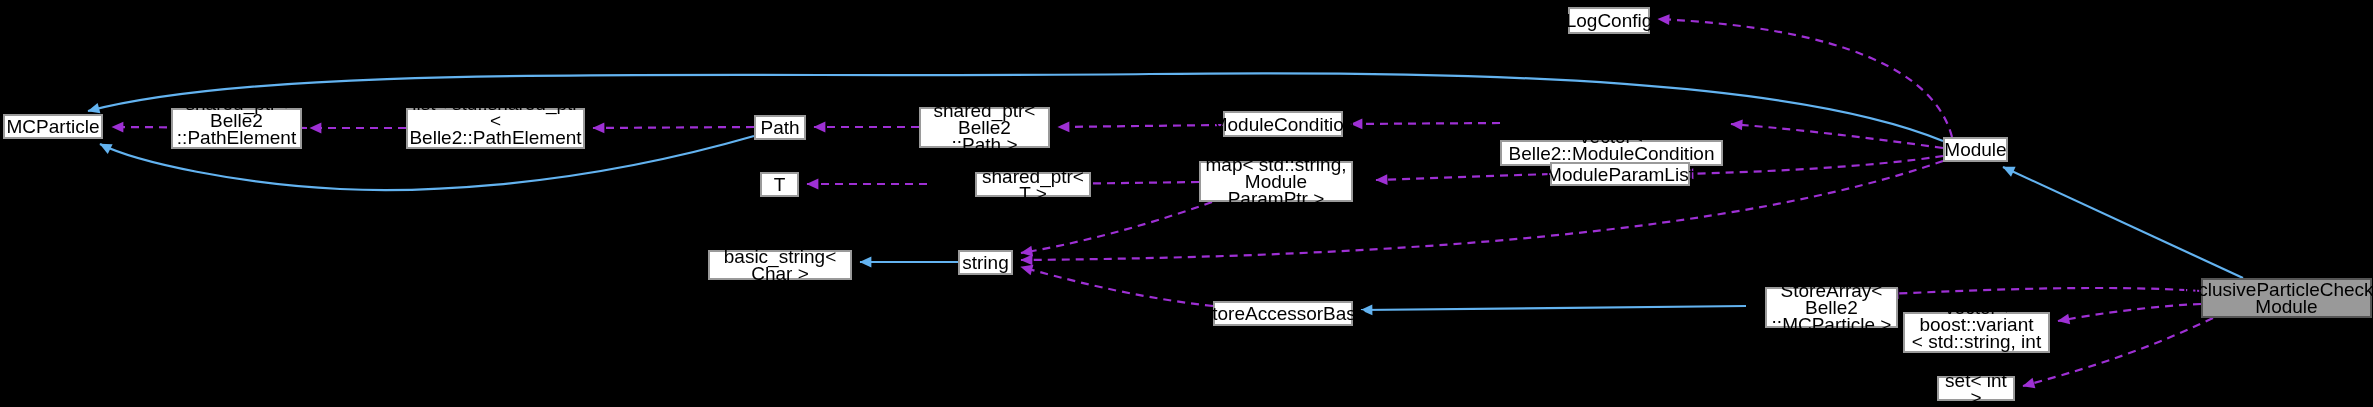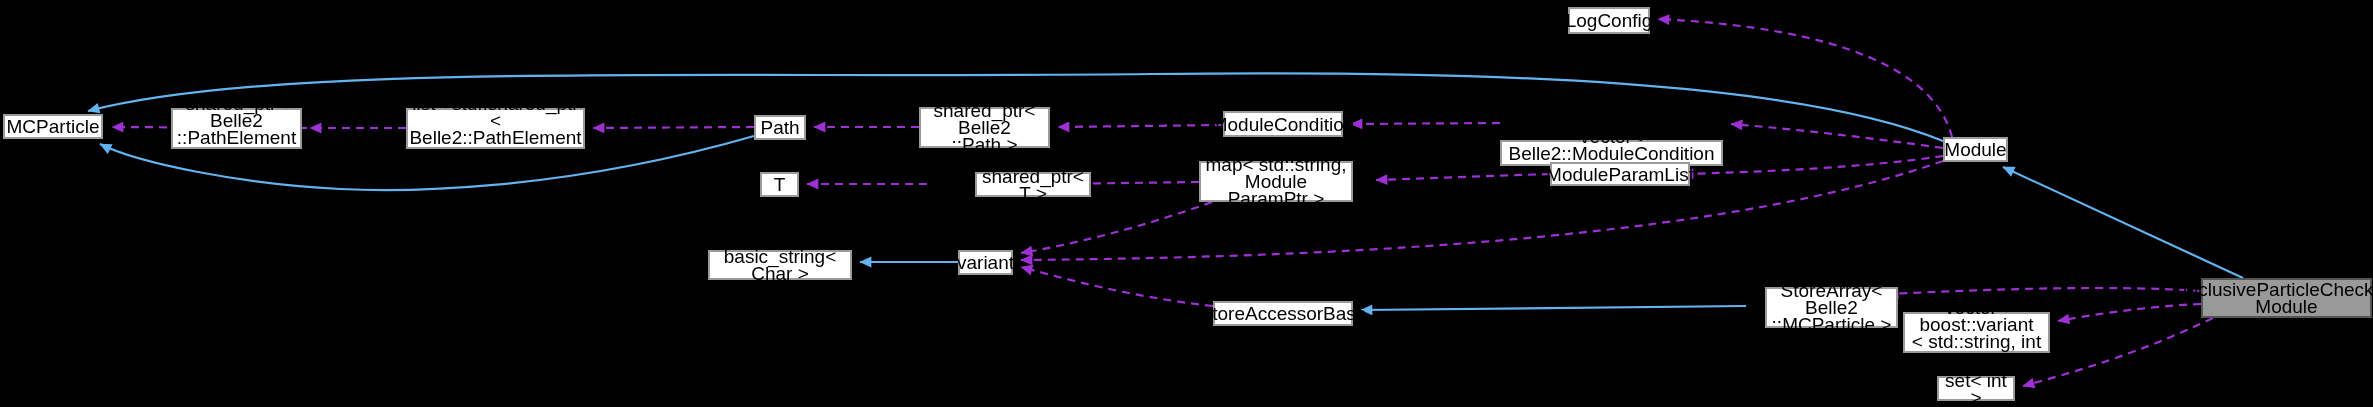--- a/index.html
+++ b/index.html
@@ -87,21 +87,21 @@
   <div class="node" style="left:919px;top:107px;width:131px;height:41px;">shared_ptr&lt; Belle2
 ::Path &gt;</div>
   <div class="node" style="left:1223px;top:111px;width:120px;height:26px;">ModuleCondition</div>
   <div class="node" style="left:1500px;top:110px;width:223px;height:26px;margin-top:30px;">vector&lt; Belle2::ModuleCondition &gt;</div>
   <div class="node" style="left:760px;top:172px;width:39px;height:25px;">T</div>
   <div class="node" style="left:927px;top:172px;width:116px;height:25px;margin-left:48px;">shared_ptr&lt; T &gt;</div>
   <div class="node" style="left:1199px;top:161px;width:154px;height:41px;">map&lt; std::string, Module
 ParamPtr &gt;</div>
   <div class="node" style="left:1550px;top:162px;width:140px;height:24px;">ModuleParamList</div>
   <div class="node" style="left:708px;top:250px;width:144px;height:30px;">basic_string&lt; Char &gt;</div>
-  <div class="node" style="left:958px;top:250px;width:55px;height:25px;">variant</div>
+  <div class="node" style="left:958px;top:250px;width:55px;height:25px;">string</div>
   <div class="node" style="left:1213px;top:301px;width:140px;height:25px;">StoreAccessorBase</div>
   <div class="node" style="left:1746px;top:287px;width:133px;height:41px;margin-left:19px;">StoreArray&lt; Belle2
 ::MCParticle &gt;</div>
   <div class="node" style="left:1903px;top:312px;width:147px;height:41px;">vector&lt; boost::variant
 &lt; std::string, int &gt; &gt;</div>
   <div class="node" style="left:1937px;top:376px;width:78px;height:25px;">set&lt; int &gt;</div>
   <div class="node" style="left:1568px;top:7px;width:82px;height:27px;">LogConfig</div>
   <div class="node" style="left:1943px;top:137px;width:65px;height:25px;">Module</div>
   <div class="node hl" style="left:2201px;top:278px;width:171px;height:40px;">InclusiveParticleChecker
 Module</div>

